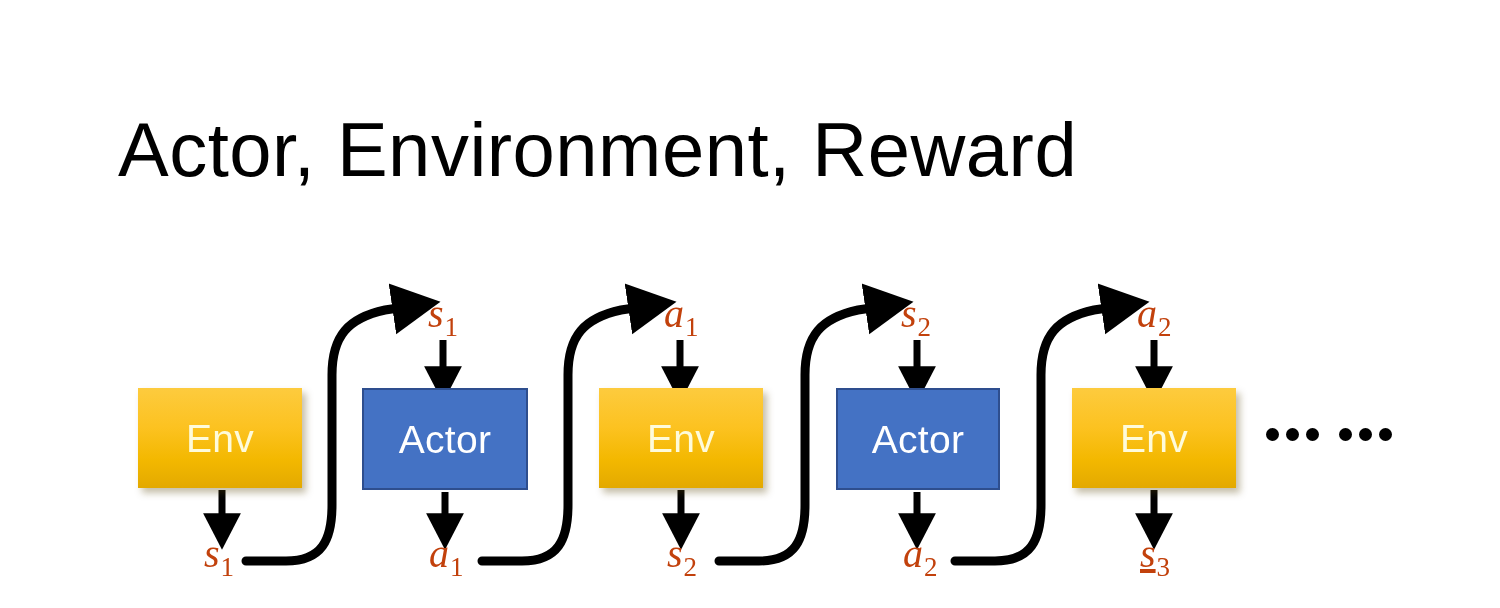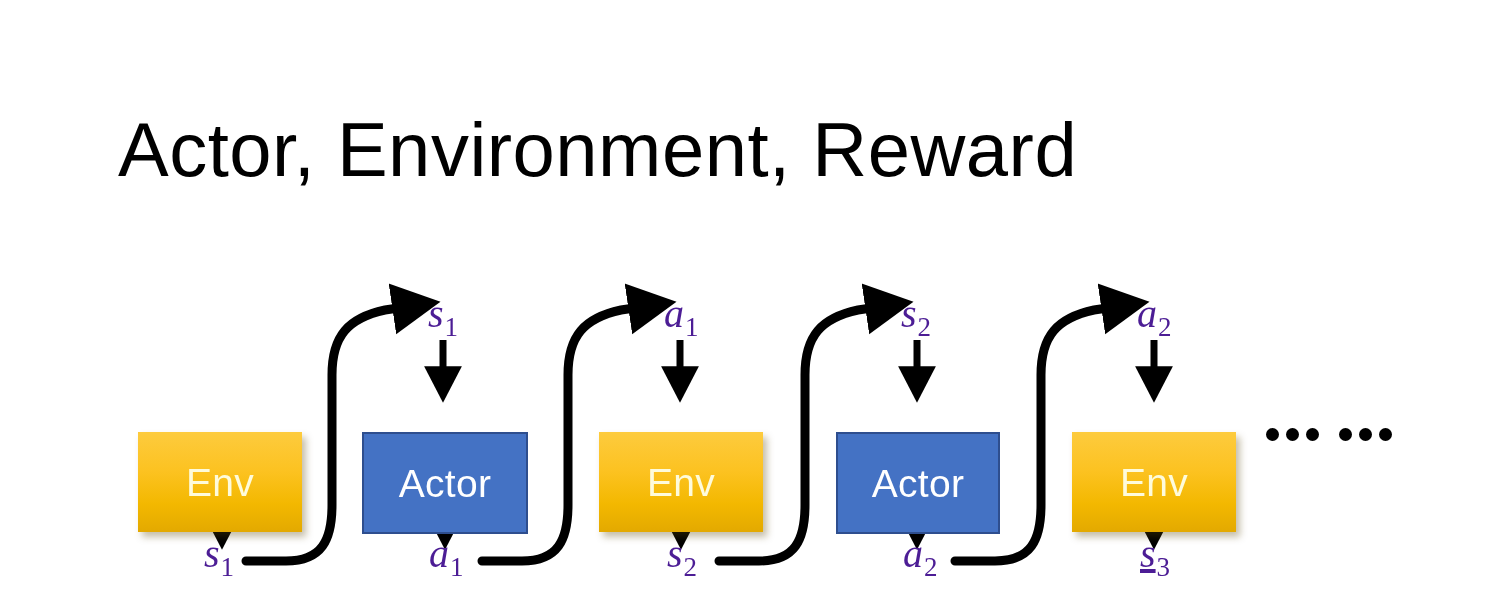--- a/index.html
+++ b/index.html
@@ -46,40 +46,39 @@
     box-sizing: border-box;
     display: flex;
     align-items: center;
     justify-content: center;
     color: #ffffff;
     font-family: "Liberation Sans", sans-serif;
     font-size: 39px;
     font-weight: 400;
     line-height: 1;
     letter-spacing: 0.3px;
-    margin-top: 44px;
   }
   .node-box.env {
     background: linear-gradient(to bottom, #FDCB3E 0%, #FCC220 40%, #F3B800 72%, #E3A900 100%);
     box-shadow: 4px 5px 7px rgba(90, 70, 10, 0.35);
     color: #FEFBDB;
   }
   .node-box.actor {
     background: #4472C4;
     border: 2px solid #2E4E8E;
     color: #FFFFFF;
   }
 
   
   .var-label {
     position: absolute;
     font-family: "Liberation Serif", serif;
     font-style: italic;
     font-size: 40px;
-    color: #4c1d95;
+    color: #c2410c;
     white-space: nowrap;
     line-height: 1;
   }
   .var-label .sub {
     font-size: 27px;
     font-style: normal;
     vertical-align: baseline;
     position: relative;
     top: 9px;
     left: 1px;

